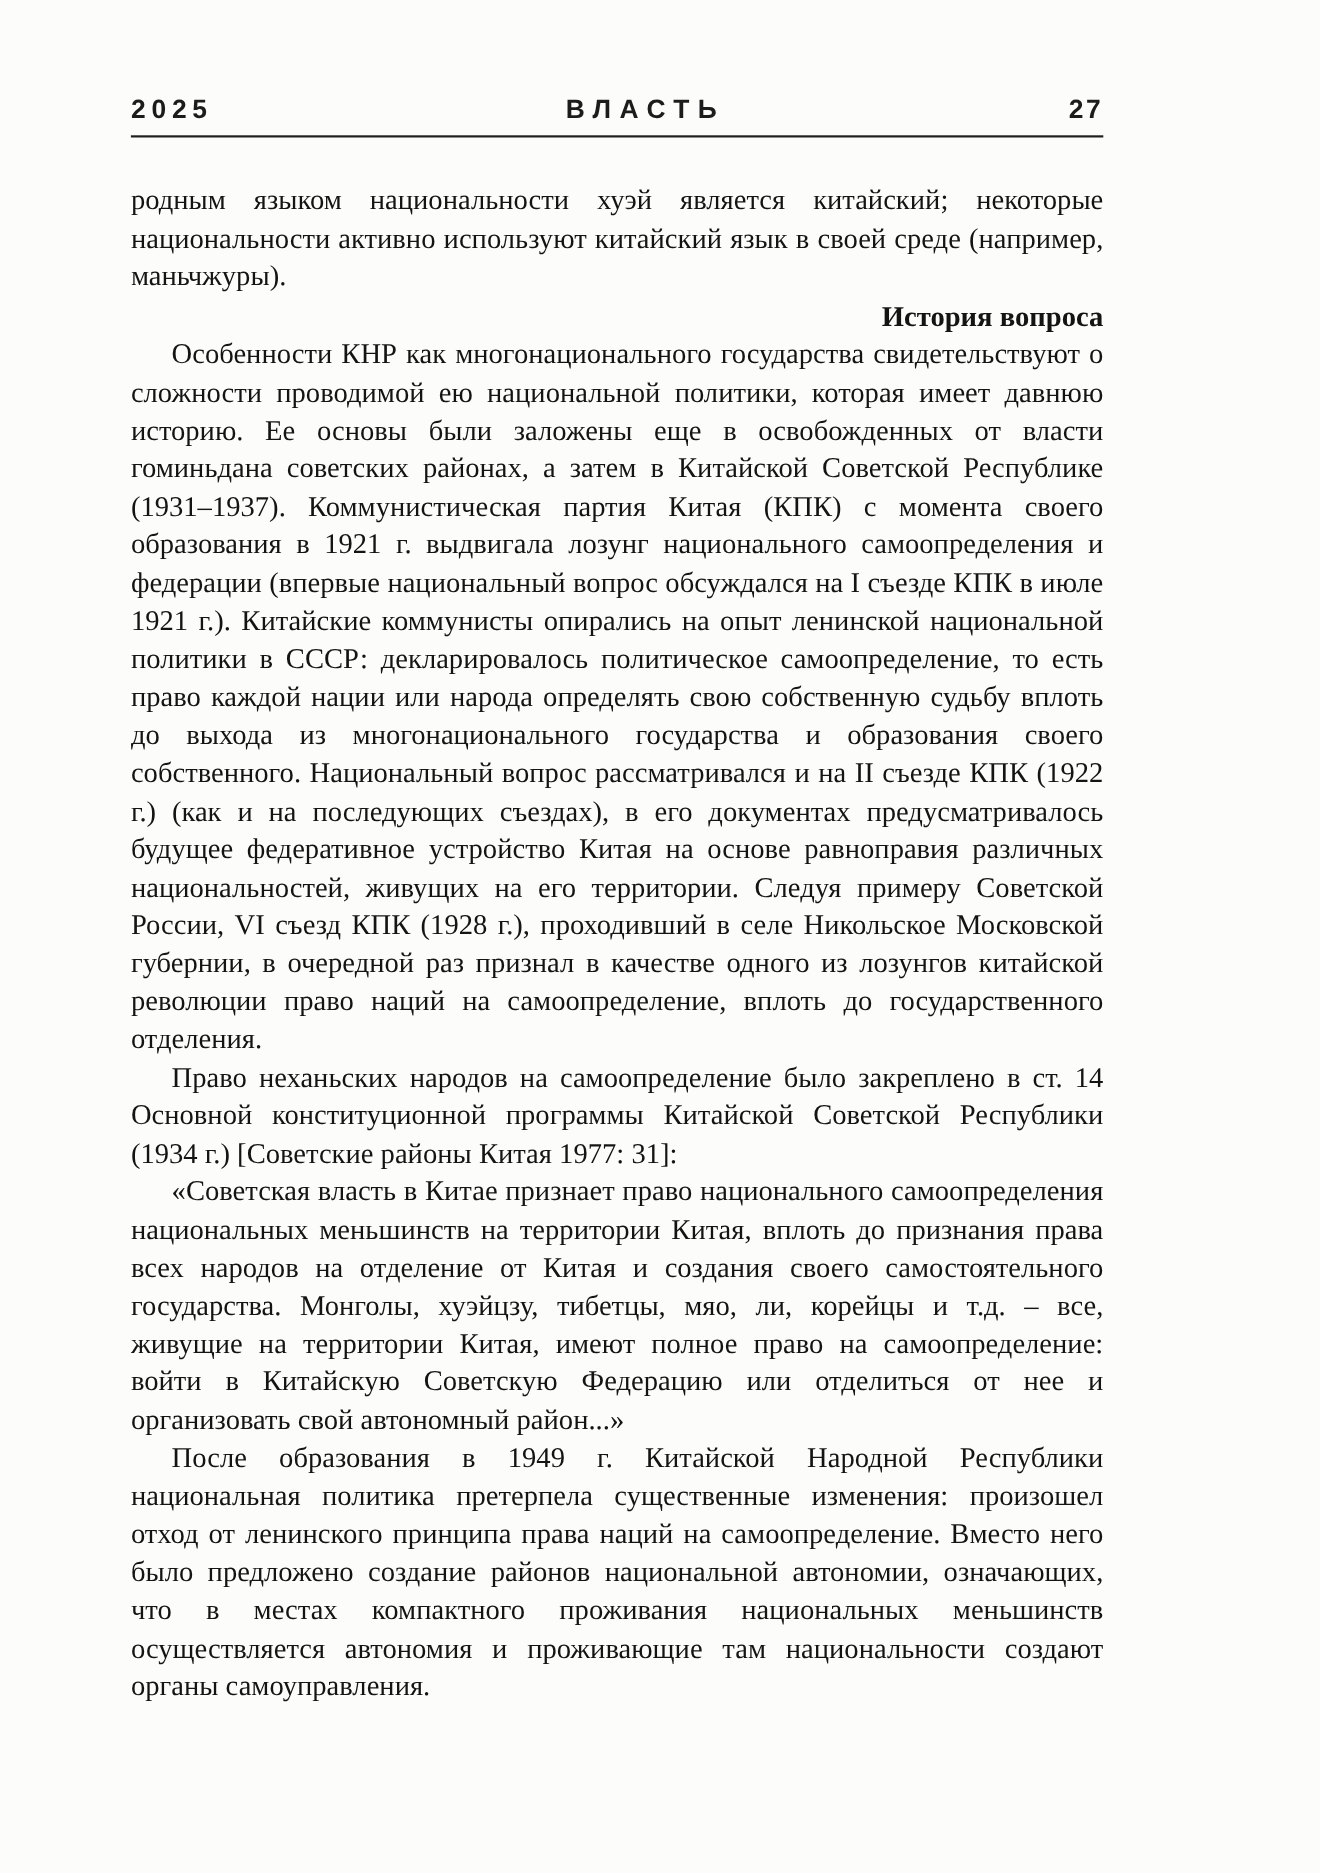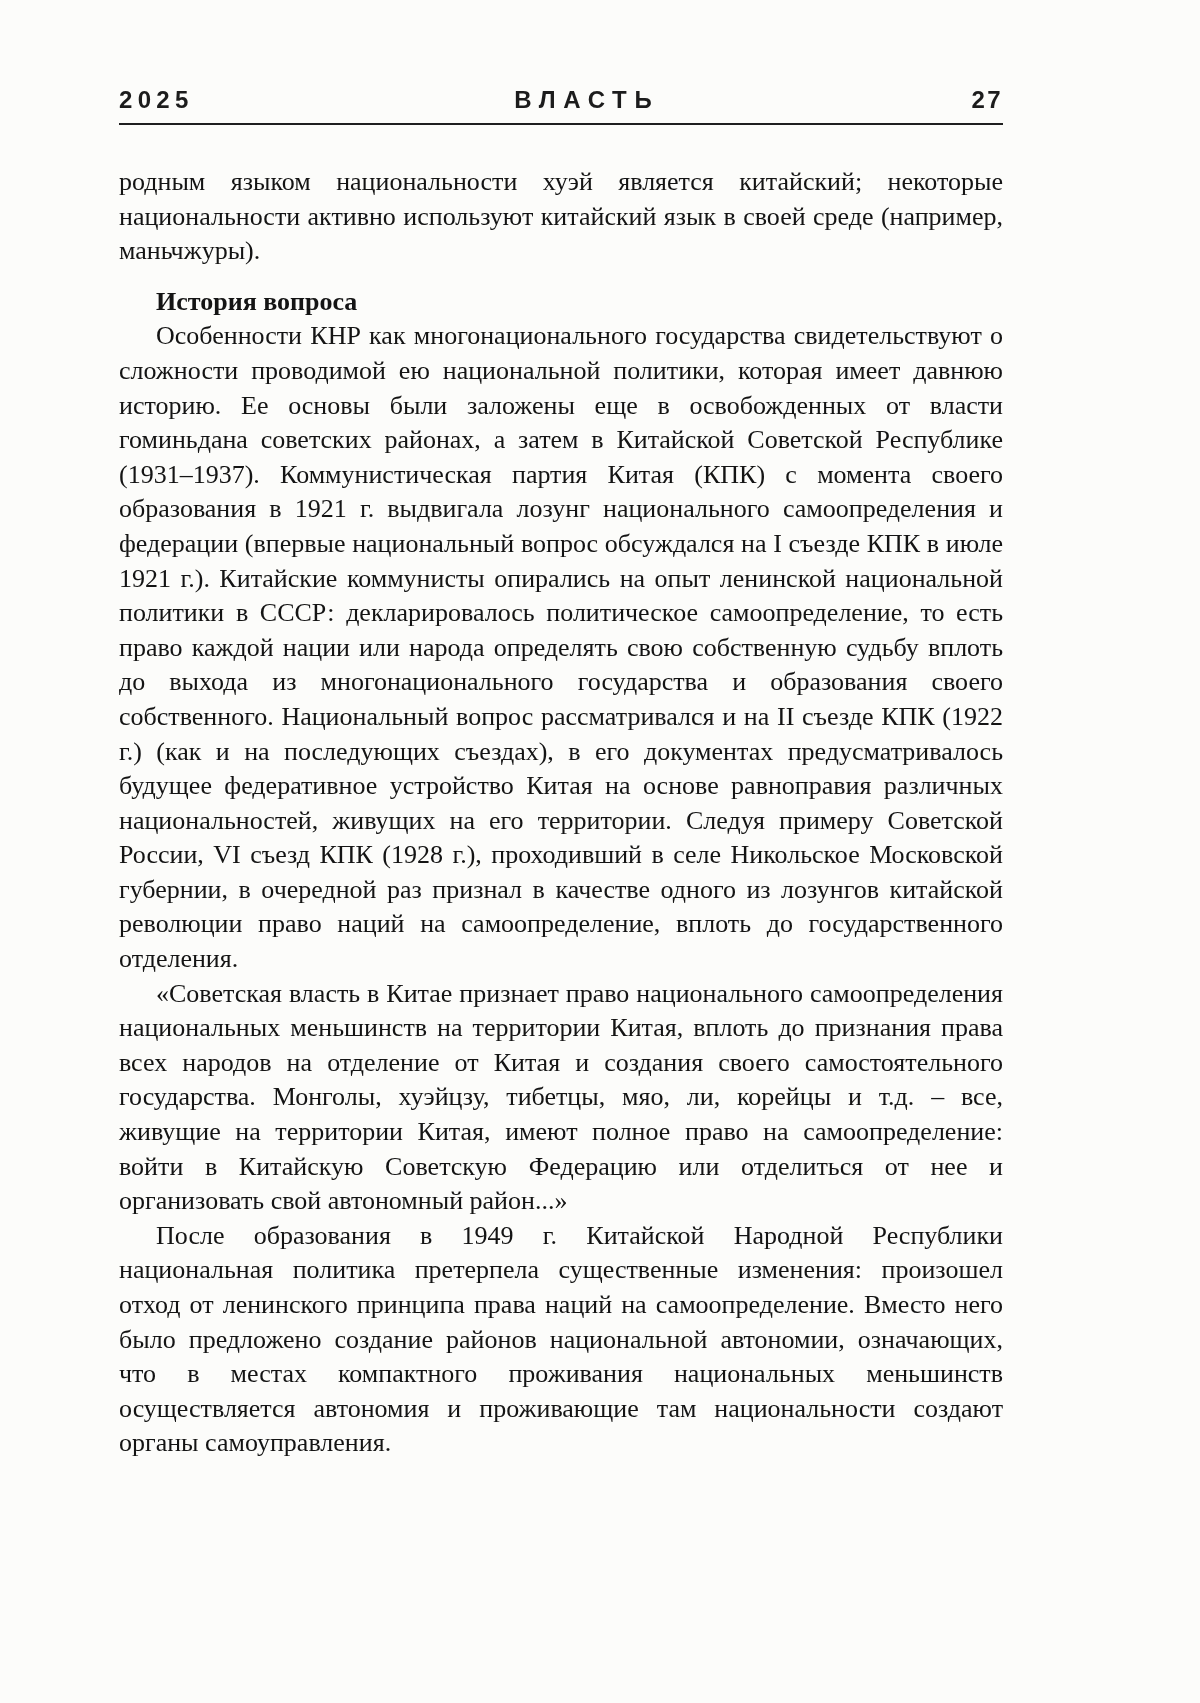--- a/index.html
+++ b/index.html
@@ -57,23 +57,23 @@
     margin: 0;
     text-indent: 37px;
   }
   .article-body p.continuation {
     text-indent: 0;
   }
   .section-heading {
     font-size: 26px;
     line-height: 34.6px;
     font-weight: bold;
-    margin: 16px 0 0 0;
+    margin: 2px 0 0 0;
     text-indent: 37px;
-    text-align: left;
+    text-align: right;
   }
 </style>
 </head>
 <body>
 
 <div class="page">
 
   <div class="page-header">
     <span class="year">2025</span>
     <span class="journal-title">ВЛАСТЬ</span>
@@ -81,17 +81,18 @@
   </div>
 
   <div class="header-rule"></div>
 
   <div class="article-body">
     <p class="continuation">родным языком национальности хуэй является китайский; некоторые национальности активно используют китайский язык в своей среде (например, маньчжуры).</p>
 
     <h2 class="section-heading">История вопроса</h2>
 
     <p>Особенности КНР как многонационального государства свидетельствуют о сложности проводимой ею национальной политики, которая имеет давнюю историю. Ее основы были заложены еще в освобожденных от власти гоминьдана советских районах, а затем в Китайской Советской Республике (1931–1937). Коммунистическая партия Китая (КПК) с момента своего образования в 1921 г. выдвигала лозунг национального самоопределения и федерации (впервые национальный вопрос обсуждался на I съезде КПК в июле 1921 г.). Китайские коммунисты опирались на опыт ленинской национальной политики в СССР: декларировалось политическое самоопределение, то есть право каждой нации или народа определять свою собственную судьбу вплоть до выхода из многонационального государства и образования своего собственного. Национальный вопрос рассматривался и на II съезде КПК (1922 г.) (как и на последующих съездах), в его документах предусматривалось будущее федеративное устройство Китая на основе равноправия различных национальностей, живущих на его территории. Следуя примеру Советской России, VI съезд КПК (1928 г.), проходивший в селе Никольское Московской губернии, в очередной раз признал в качестве одного из лозунгов китайской революции право наций на самоопределение, вплоть до государственного отделения.</p>
+    <p>Право неханьских народов на самоопределение было закреплено в ст. 14 Основной конституционной программы Китайской Советской Республики (1934 г.) [Советские районы Китая 1977: 31]:</p>
     <p>«Советская власть в Китае признает право национального самоопределения национальных меньшинств на территории Китая, вплоть до признания права всех народов на отделение от Китая и создания своего самостоятельного государства. Монголы, хуэйцзу, тибетцы, мяо, ли, корейцы и т.д. – все, живущие на территории Китая, имеют полное право на самоопределение: войти в Китайскую Советскую Федерацию или отделиться от нее и организовать свой автономный район...»</p>
     <p>После образования в 1949 г. Китайской Народной Республики национальная политика претерпела существенные изменения: произошел отход от ленинского принципа права наций на самоопределение. Вместо него было предложено создание районов национальной автономии, означающих, что в местах компактного проживания национальных меньшинств осуществляется автономия и проживающие там национальности создают органы самоуправления.</p>
   </div>
 
 </div>
 
 </body></html>

